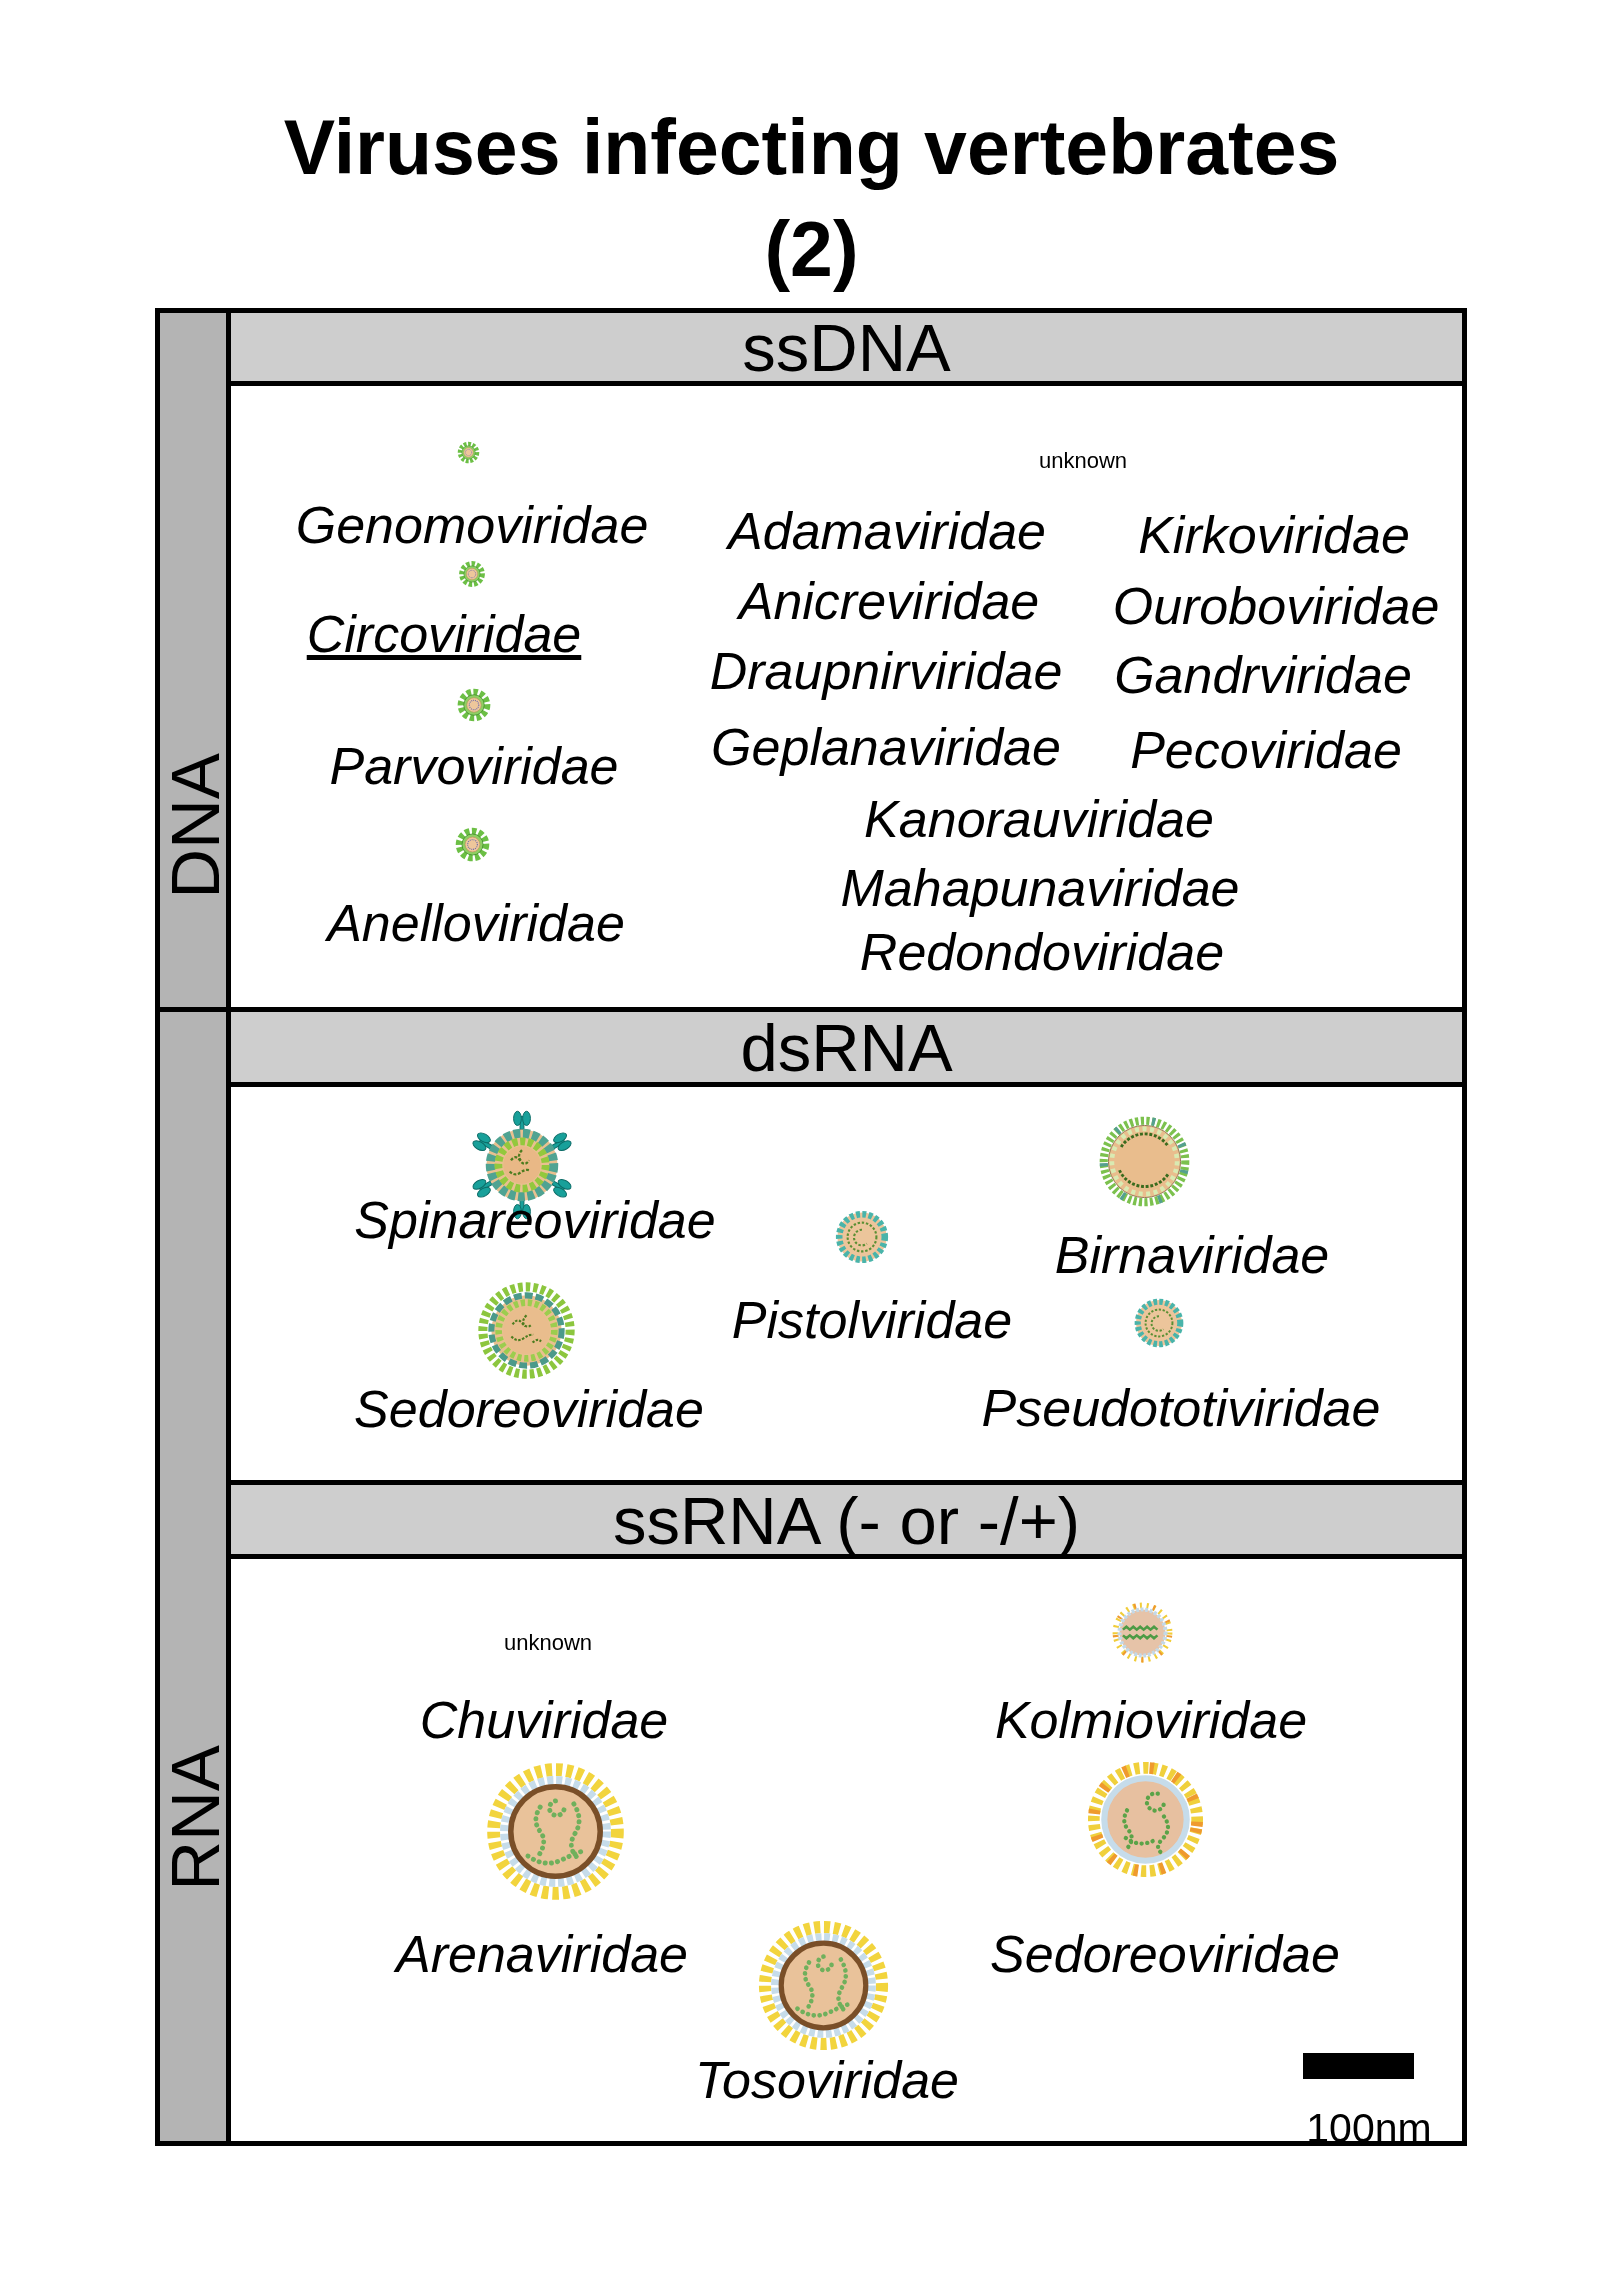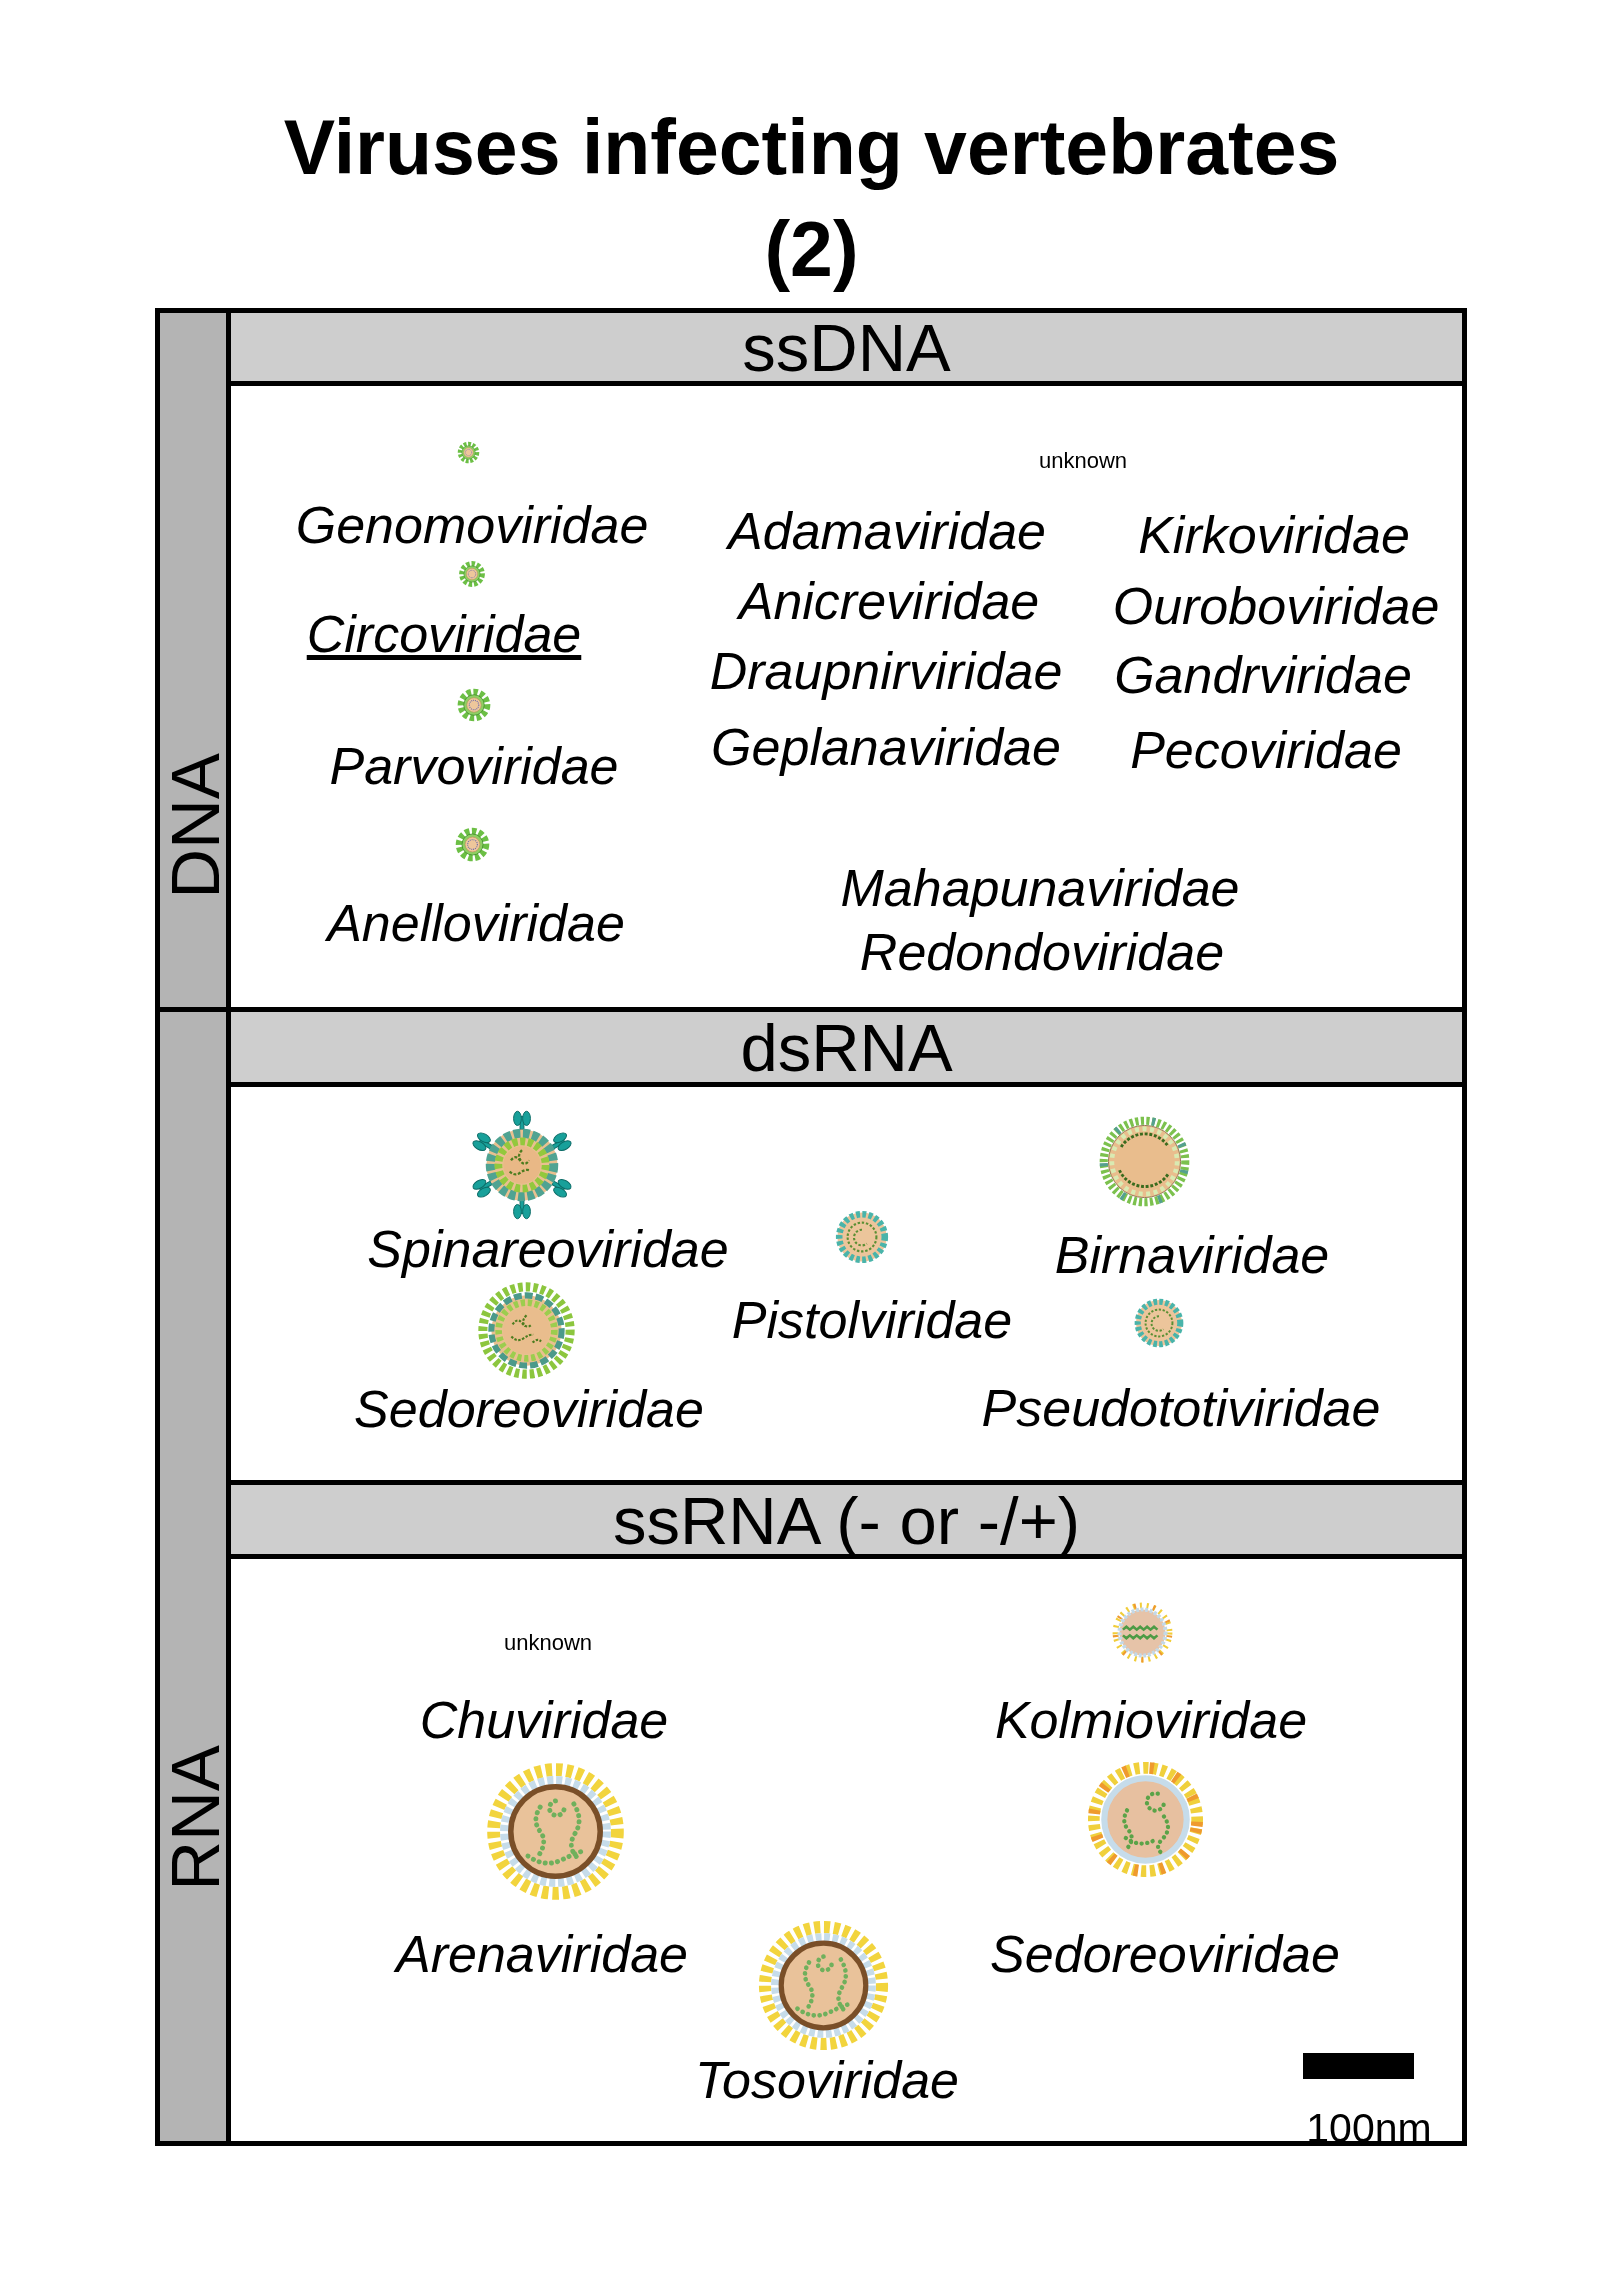--- a/index.html
+++ b/index.html
@@ -199,30 +199,31 @@
 
   <div class="unk" style="left:1083px;top:461px;">unknown</div>
   <div class="fam" style="left:887px;top:531px;">Adamaviridae</div>
   <div class="fam" style="left:1274px;top:535px;">Kirkoviridae</div>
   <div class="fam" style="left:889px;top:601px;">Anicreviridae</div>
   <div class="fam" style="left:1276px;top:606px;">Ouroboviridae</div>
   <div class="fam" style="left:886px;top:671px;">Draupnirviridae</div>
   <div class="fam" style="left:1263px;top:675px;">Gandrviridae</div>
   <div class="fam" style="left:886px;top:747px;">Geplanaviridae</div>
   <div class="fam" style="left:1266px;top:750px;">Pecoviridae</div>
+  <div class="fam" style="left:1039px;top:819px;">Kanorauviridae</div>
   <div class="fam" style="left:1040px;top:888px;">Mahapunaviridae</div>
   <div class="fam" style="left:1042px;top:952px;">Redondoviridae</div>
 
   <svg class="vicon" style="left:467px;top:1110px;width:110px;height:110px;" viewBox="0 0 168 168" width="110" height="110">
       <use href="#ic-spinareo"></use>
     </svg>
   <svg class="vicon" style="left:1095px;top:1112px;width:99px;height:99px;" viewBox="0 0 152 152" width="99" height="99">
       <use href="#ic-birna"></use>
     </svg>
-  <div class="fam" style="left:535px;top:1249px;margin-left:13px;">Spinareoviridae</div>
+  <div class="fam" style="left:535px;top:1220px;">Spinareoviridae</div>
   <svg class="vicon" style="left:832px;top:1207px;width:60px;height:60px;" viewBox="0 0 92 92" width="60" height="60">
       <use href="#ic-toti"></use>
     </svg>
   <div class="fam" style="left:1192px;top:1255px;">Birnaviridae</div>
   <svg class="vicon" style="left:475px;top:1279px;width:103px;height:103px;" viewBox="0 0 158 158" width="103" height="103">
       <use href="#ic-sedoreo"></use>
     </svg>
   <div class="fam" style="left:872px;top:1320px;">Pistolviridae</div>
   <svg class="vicon" style="left:1131px;top:1295px;width:56px;height:56px;" viewBox="0 0 86 86" width="56" height="56">
       <use href="#ic-toti"></use>

